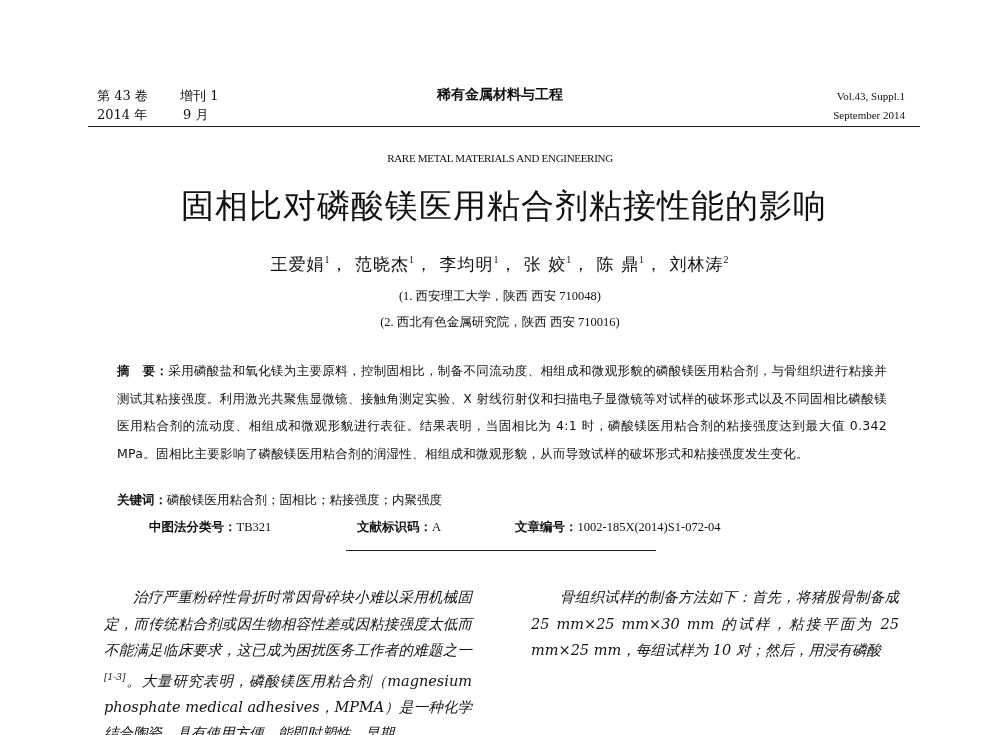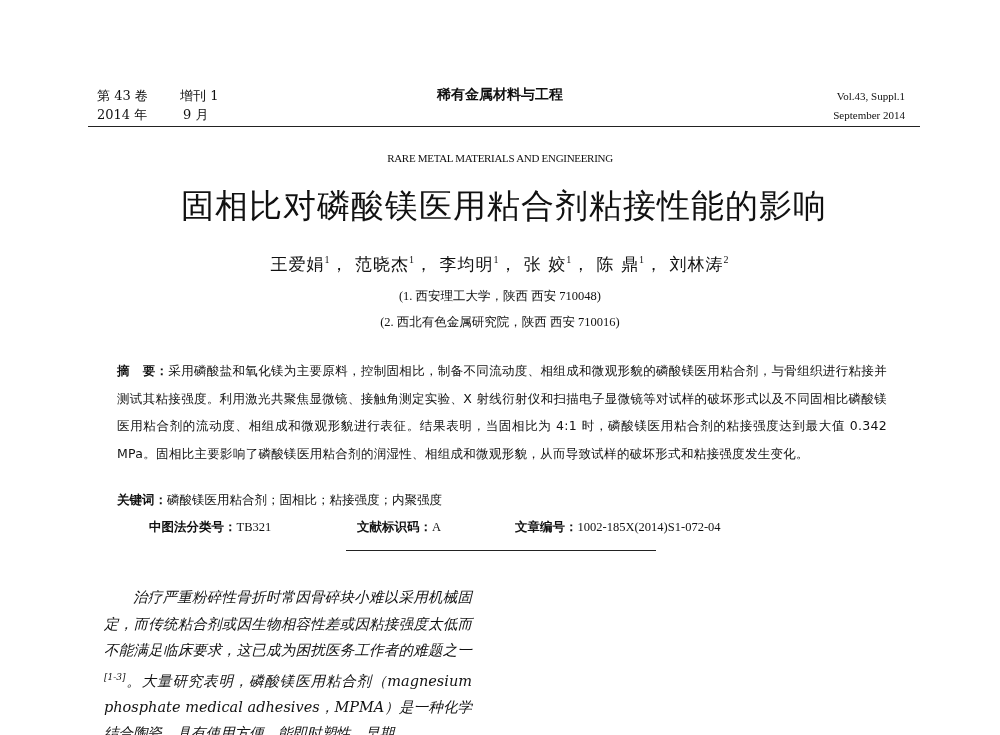--- a/index.html
+++ b/index.html
@@ -134,13 +134,14 @@
   <span class="lbl">文章编号：</span><span style="font-family:'Liberation Serif',serif;">1002-185X(2014)S1-072-04</span>
 </div>
 
 <div class="abs mid-rule"></div>
 
 <div class="abs col" style="left:88px;">
   <p><span>治疗严重粉碎性骨折时常因骨碎块小难以采用机械固定，而传统粘合剂或因生物相容性差或因粘接强度太低而不能满足临床要求，这已成为困扰医务工作者的难题之一</span><sup>[1-3]</sup><span>。大量研究表明，磷酸镁医用粘合剂（magnesium phosphate medical adhesives，MPMA）是一种化学结合陶瓷，具有使用方便，能即时塑性，早期</span></p>
 </div>
 
 <div class="abs col" style="left:515px;">
+  <p>骨组织试样的制备方法如下：首先，将猪股骨制备成 25 mm×25 mm×30 mm 的试样，粘接平面为 25 mm×25 mm，每组试样为 10 对；然后，用浸有磷酸</p>
 </div>
 
 </body></html>

